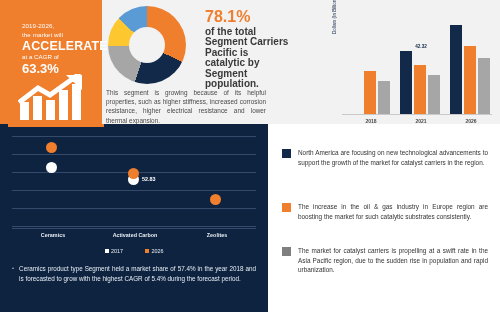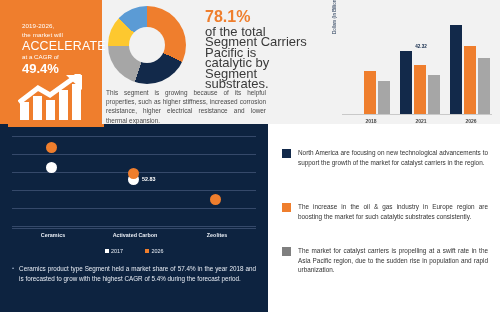--- a/index.html
+++ b/index.html
@@ -10,41 +10,41 @@
     overflow:hidden;
   }
   #page{position:relative;width:500px;height:312px;background:#f2f2f2;}
 
   
   .top-band{position:absolute;left:0;top:0;width:500px;height:124px;background:#f2f2f2;}
 
   
   .cagr-panel{position:absolute;left:0;top:0;width:102px;height:124px;background:#ef7e2d;color:#fff;}
   .cagr-years{position:absolute;left:22px;top:22px;font-size:6.2px;letter-spacing:.1px;line-height:8.5px;}
-  .cagr-accelerate{position:absolute;left:22px;top:39px;font-size:12.4px;font-weight:normal;letter-spacing:.2px;}
+  .cagr-accelerate{position:absolute;left:22px;top:39px;font-size:12.4px;font-weight:bold;letter-spacing:.2px;}
   .cagr-at{position:absolute;left:22px;top:53px;font-size:6.2px;}
   .cagr-value{position:absolute;left:22px;top:61px;font-size:13px;font-weight:bold;}
   .cagr-art{position:absolute;left:18px;top:74px;width:78px;height:46px;}
 
   
   .donut-wrap{position:absolute;left:108px;top:6px;width:88px;height:78px;}
   .donut{width:78px;height:78px;border-radius:50%;
     background:conic-gradient(
       #ef7e2d 0deg 116deg,
       #12294a 116deg 198deg,
       #a6a6a6 198deg 268deg,
       #fdc82f 268deg 313deg,
       #5b9bd5 313deg 360deg);
     position:relative;}
   .donut:after{content:"";position:absolute;left:21px;top:21px;width:36px;height:36px;border-radius:50%;background:#f2f2f2;}
 
   
   .headline{position:absolute;left:205px;top:8px;width:120px;}
   .headline .pct{font-size:16px;color:#ef7e2d;font-weight:bold;line-height:18px;}
-  .headline .sub{font-size:13px;color:#3a3a3a;line-height:10.4px;margin-top:1px;}
+  .headline .sub{font-size:10px;color:#3a3a3a;line-height:10.4px;margin-top:1px;font-weight:bold;}
 
   
   .para{position:absolute;left:106px;top:88px;width:160px;font-size:6.4px;color:#4a4a4a;
         line-height:9.2px;text-align:justify;}
 
   
   .barchart{position:absolute;left:330px;top:4px;width:168px;height:132px;background:#f2f2f2;}
   .yaxis-label{position:absolute;left:2px;top:30px;font-size:4.6px;color:#12294a;
       transform:rotate(-90deg);transform-origin:left top;white-space:nowrap;}
   .plot{position:absolute;left:12px;top:6px;width:150px;height:104px;border-bottom:1px solid #c9c9c9;}
@@ -98,21 +98,21 @@
 
   <div class="top-band">
 
     <div class="cagr-panel">
       <div class="cagr-years">
         <div>2019-2026,</div>
         <div>the market will</div>
       </div>
       <div class="cagr-accelerate">ACCELERATE</div>
       <div class="cagr-at">at a CAGR of</div>
-      <div class="cagr-value">49.4%</div>
+      <div class="cagr-value">63.3%</div>
       <svg class="cagr-art" viewBox="0 0 78 46">
         <rect x="2" y="28" width="9" height="18" fill="#ffffff"></rect>
         <rect x="15" y="22" width="9" height="24" fill="#ffffff"></rect>
         <rect x="28" y="26" width="9" height="20" fill="#ffffff"></rect>
         <rect x="41" y="16" width="9" height="30" fill="#ffffff"></rect>
         <rect x="54" y="10" width="9" height="36" fill="#ffffff"></rect>
         <path d="M3 27 L20 14 L32 21 L60 1" stroke="#ffffff" stroke-width="5" fill="none" stroke-linecap="square"></path>
         <path d="M48 1 L64 1 L64 16 Z" fill="#ffffff"></path>
       </svg>
     </div>
@@ -122,21 +122,21 @@
     </div>
 
     <div class="headline">
       <div class="pct">78.1%</div>
       <div class="sub">
         <div>of the total</div>
         <div>Segment Carriers</div>
         <div>Pacific is</div>
         <div>catalytic by</div>
         <div>Segment</div>
-        <div>substrates.</div>
+        <div>population.</div>
       </div>
     </div>
 
     <div class="para">This segment is growing because of its helpful properties, such as higher stiffness, increased corrosion resistance, higher electrical resistance and lower thermal expansion.</div>
 
     <div class="barchart">
       <div class="yaxis-label">Dollars (In Billion)</div>
       <div class="plot" id="bar-plot">
           <div class="group" style="left: 6px;">
             <div class="bar eu" style="height: 43.0857px;"></div>

